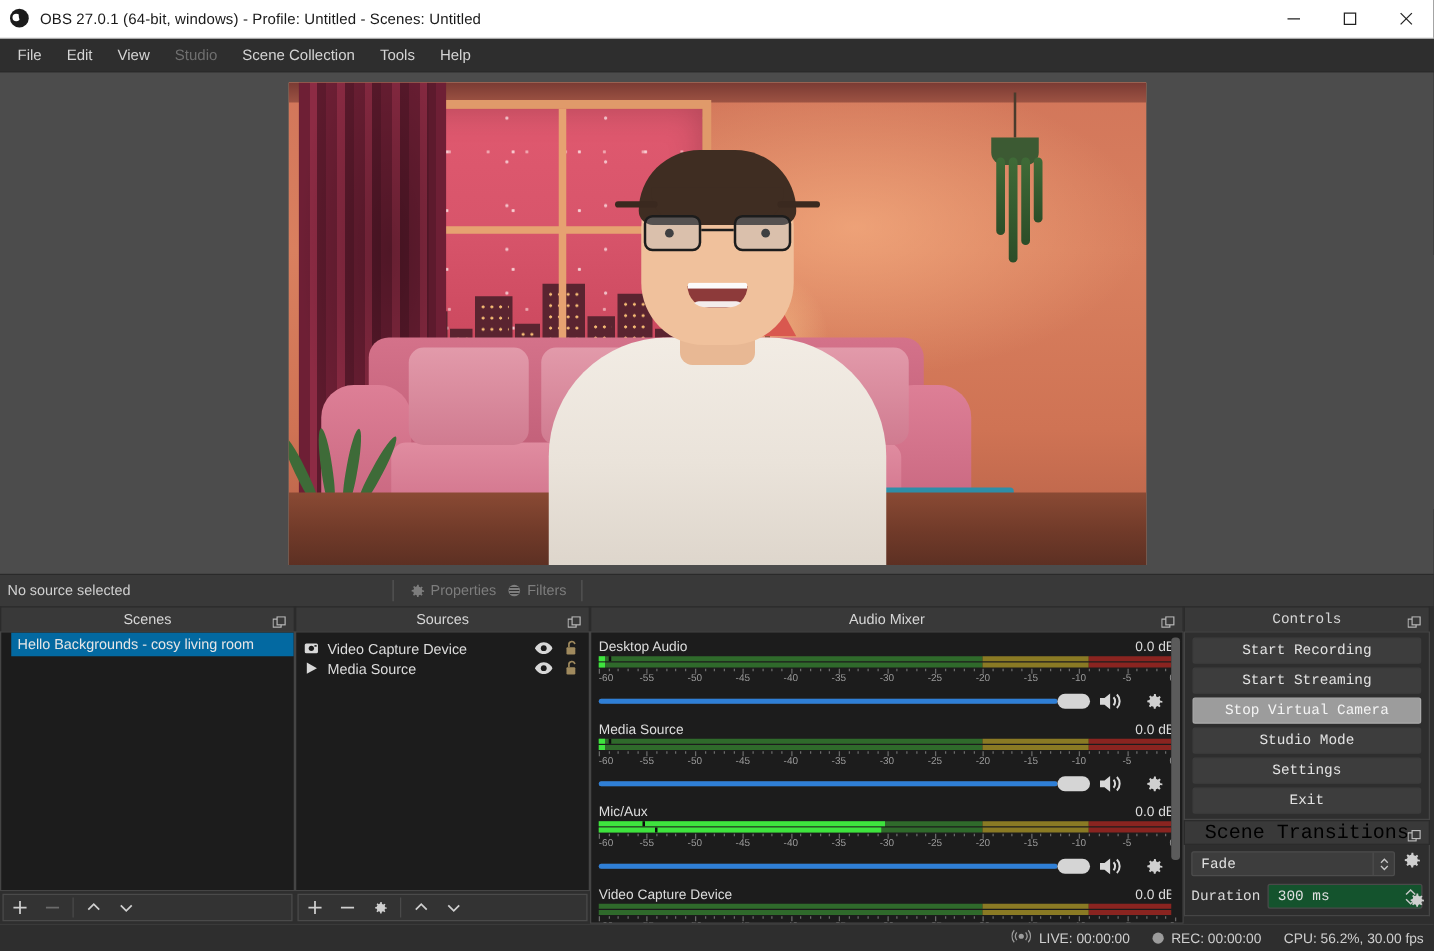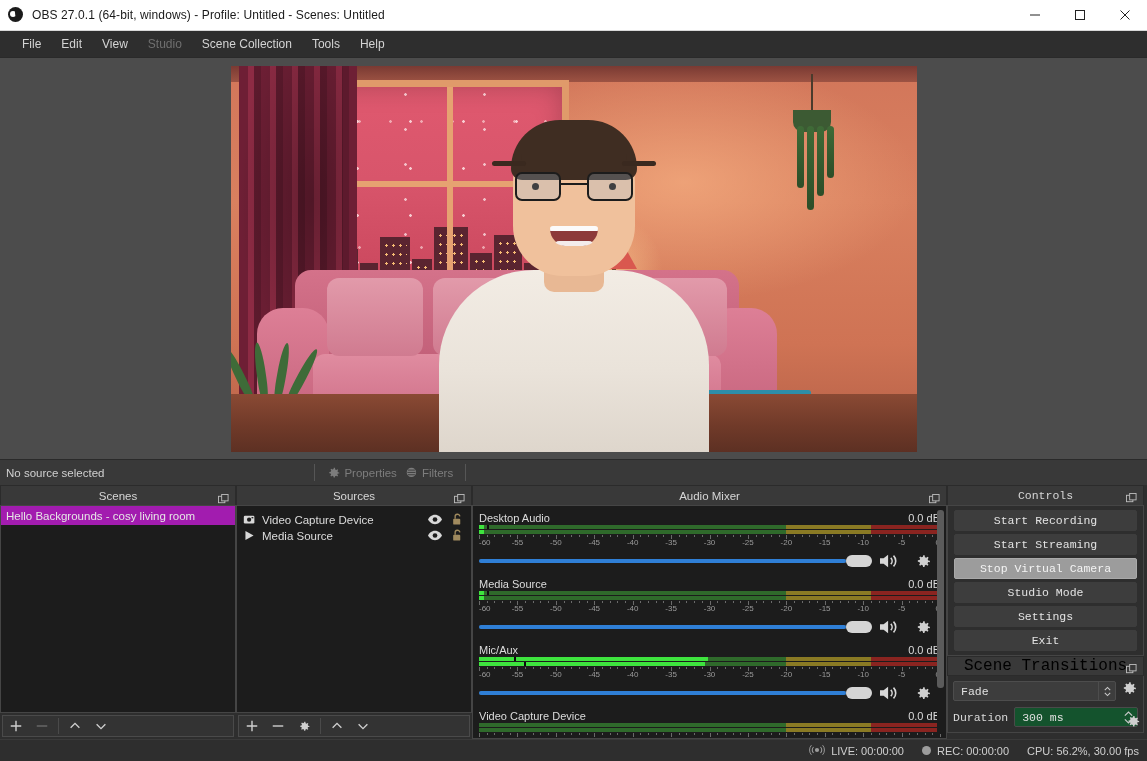--- a/index.html
+++ b/index.html
@@ -34,21 +34,21 @@
   .tb-controls { display: flex; height: 31px; }
   .tb-btn {
     width: 45px; height: 31px; display: flex; align-items: center; justify-content: center;
     color: #222;
   }
   .tb-btn svg { display: block; }
 
   
   .menubar {
     height: 27px; background: #2e2e2e; display: flex; align-items: center;
-    flex: 0 0 27px; padding-left: 12px; border-bottom: 1px solid #2a2a2a;
+    flex: 0 0 27px; padding-left: 4px; border-bottom: 1px solid #2a2a2a;
   }
   .menu-item {
     font-size: 12px; color: #d4d4d4; padding: 4px 10px; white-space: nowrap;
   }
   .menu-item.disabled { color: #6f6f6f; }
 
   
   .preview-area {
     flex: 1 1 auto; background: #4c4c4c; position: relative; display: flex;
     align-items: center; justify-content: center; min-height: 0;
@@ -254,21 +254,21 @@
   .foot-btn.disabled { color: #6b6b6b; }
   .foot-sep { width: 1px; height: 16px; background: #4a4a4a; margin: 0 3px; }
 
   .scenes-dock { width: 236px; }
   .sources-dock { width: 236px; }
   .mixer-dock { width: 475px; }
   .controls-dock { width: 197px; font-family: Liberation Mono, monospace; }
 
   .scene-row {
     height: 19px; display: flex; align-items: center; padding-left: 5px;
-    font-size: 11.5px; color: #e6e6e6; background: #a21caf;
+    font-size: 11.5px; color: #e6e6e6; background: #0369a1; margin-left: 8px;
   }
   .source-row {
     height: 16px; display: flex; align-items: center; padding-left: 6px; gap: 6px;
     font-size: 11.5px; color: #dcdcdc;
   }
   .source-row .s-name { flex: 1 1 auto; }
   .source-row .s-icons { display: flex; align-items: center; gap: 10px; padding-right: 8px; }
 
   
   .mixer-body { padding: 4px 6px 0 6px; background: #1c1c1c; overflow: hidden; position: relative; }

